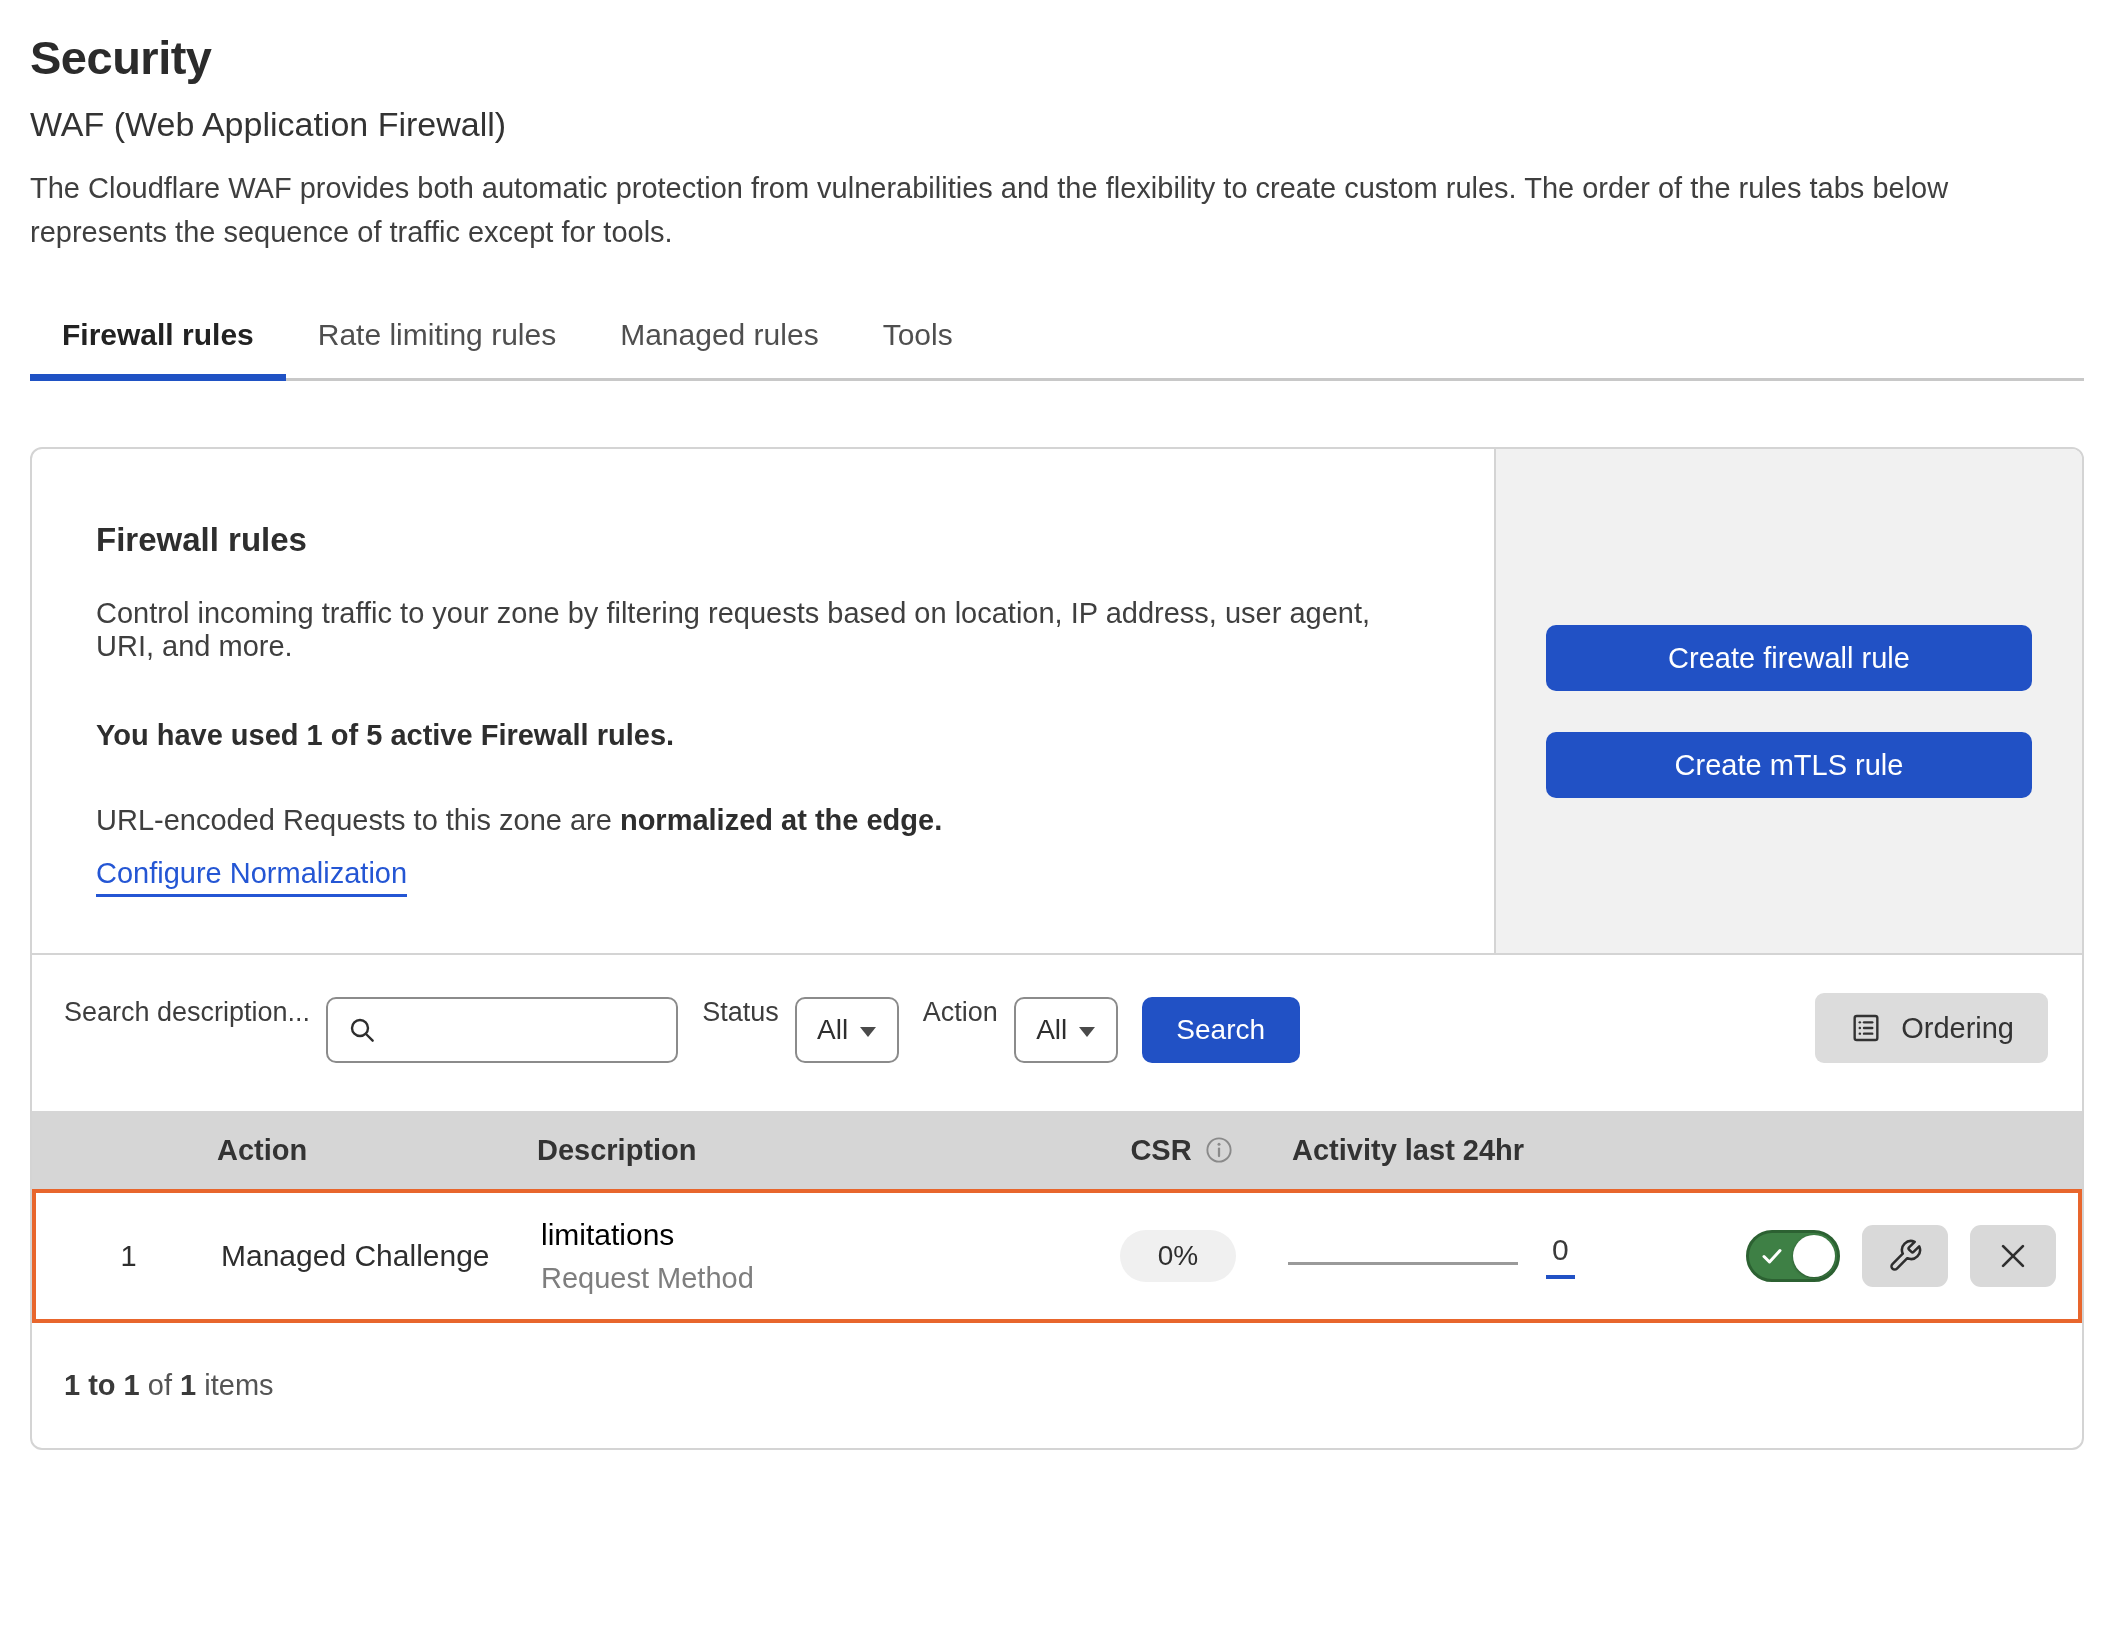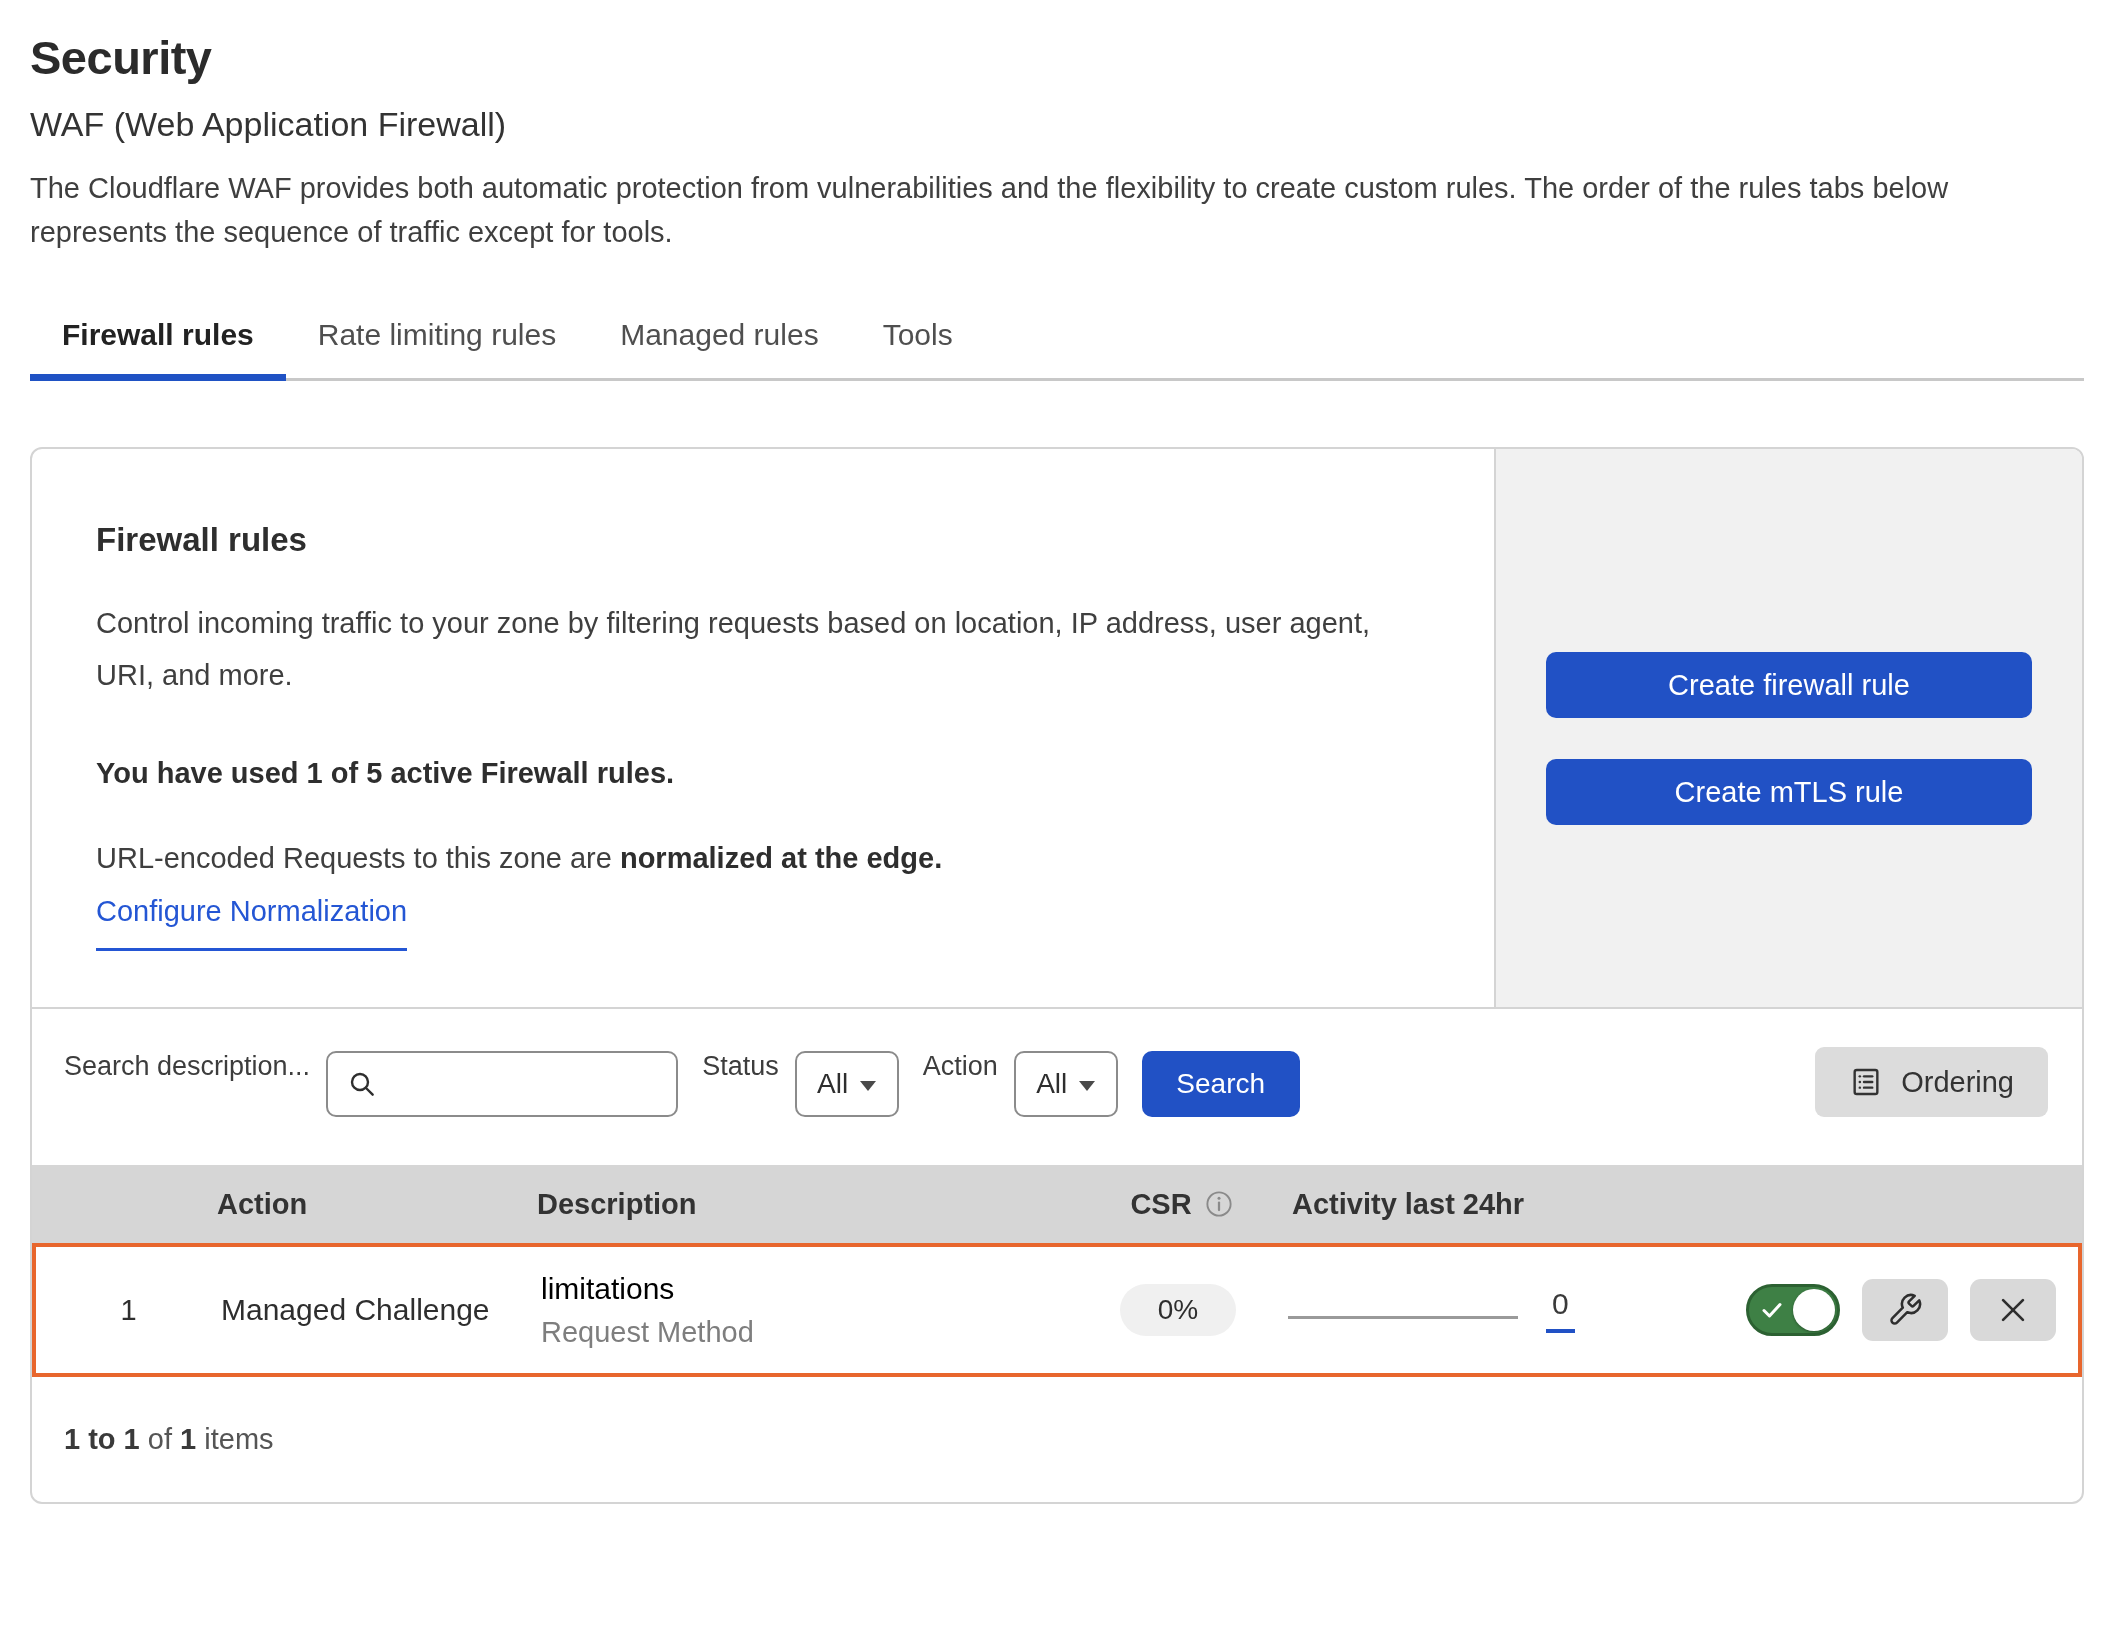--- a/index.html
+++ b/index.html
@@ -65,35 +65,35 @@
     overflow: hidden;
     background: #ffffff;
   }
 
   .card-top { display: flex; }
   .card-top-left { flex: 1; padding: 72px 60px 56px 64px; }
   .panel-heading { font-size: 33px; font-weight: 700; color: #2e2e2e; }
   .panel-desc {
     margin-top: 38px;
     font-size: 29px;
-    line-height: 52px;
+    line-height: 33px;
     color: #3f3f3f;
     max-width: 1290px;
   }
   .panel-usage { margin-top: 56px; font-size: 29px; font-weight: 700; color: #2e2e2e; }
   .panel-normalization { margin-top: 52px; font-size: 29px; color: #3f3f3f; }
   .panel-normalization b { color: #2e2e2e; }
   .config-link {
     display: inline-block;
     margin-top: 20px;
     font-size: 29px;
     color: #2456d4;
     text-decoration: none;
     border-bottom: 3px solid #2456d4;
-    padding-bottom: 20px;
+    padding-bottom: 4px;
     cursor: pointer;
   }
   .card-top-right {
     width: 588px;
     background: #f1f1f1;
     border-left: 2px solid #d4d4d4;
     display: flex;
     flex-direction: column;
     justify-content: center;
     padding: 0 50px;

